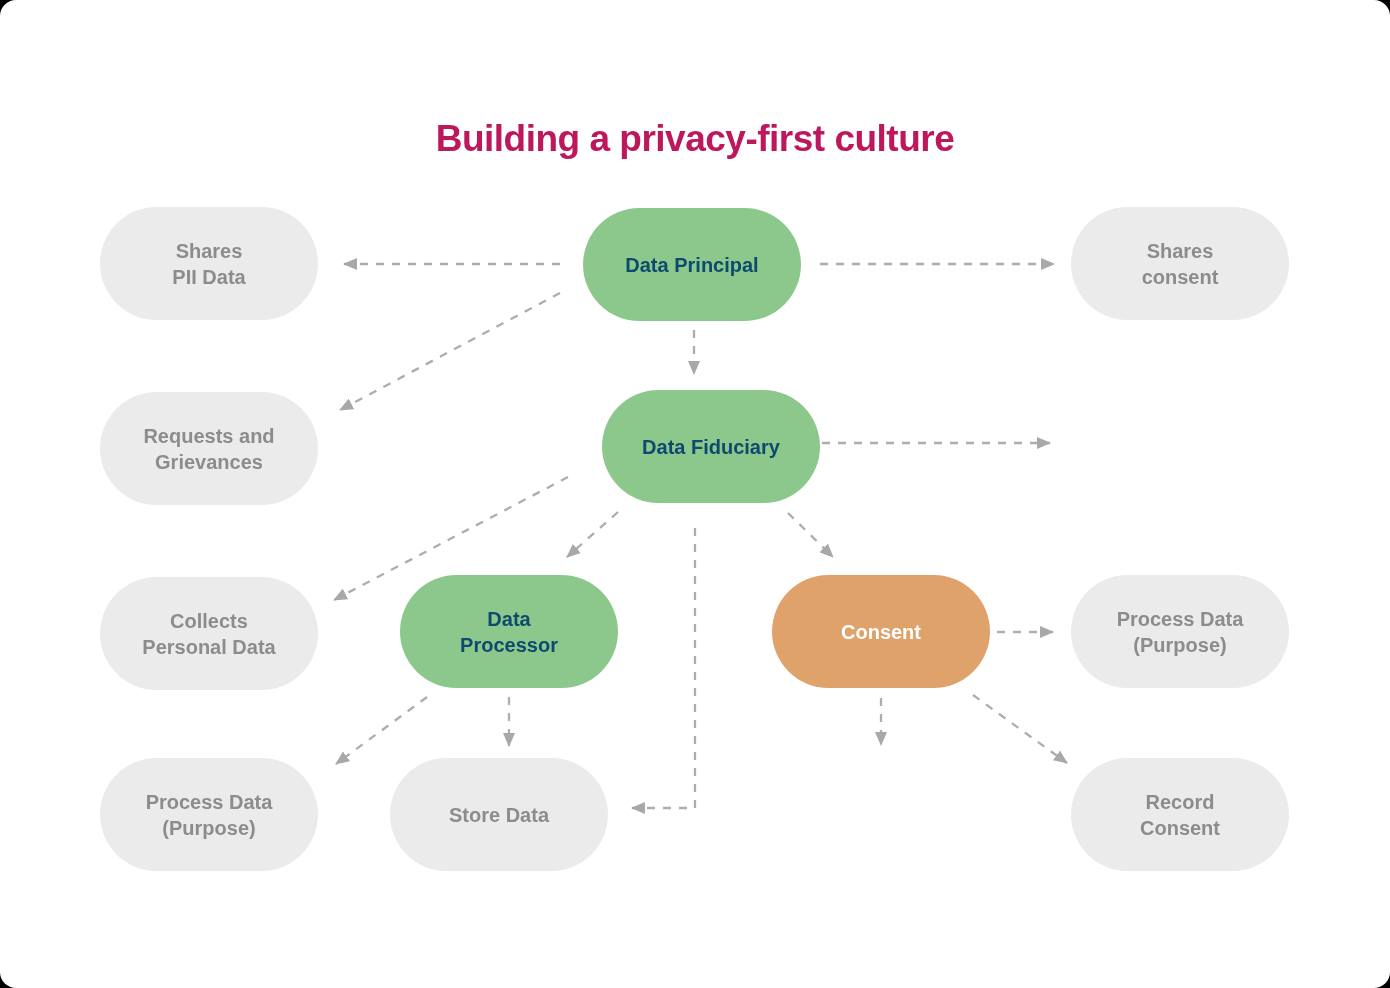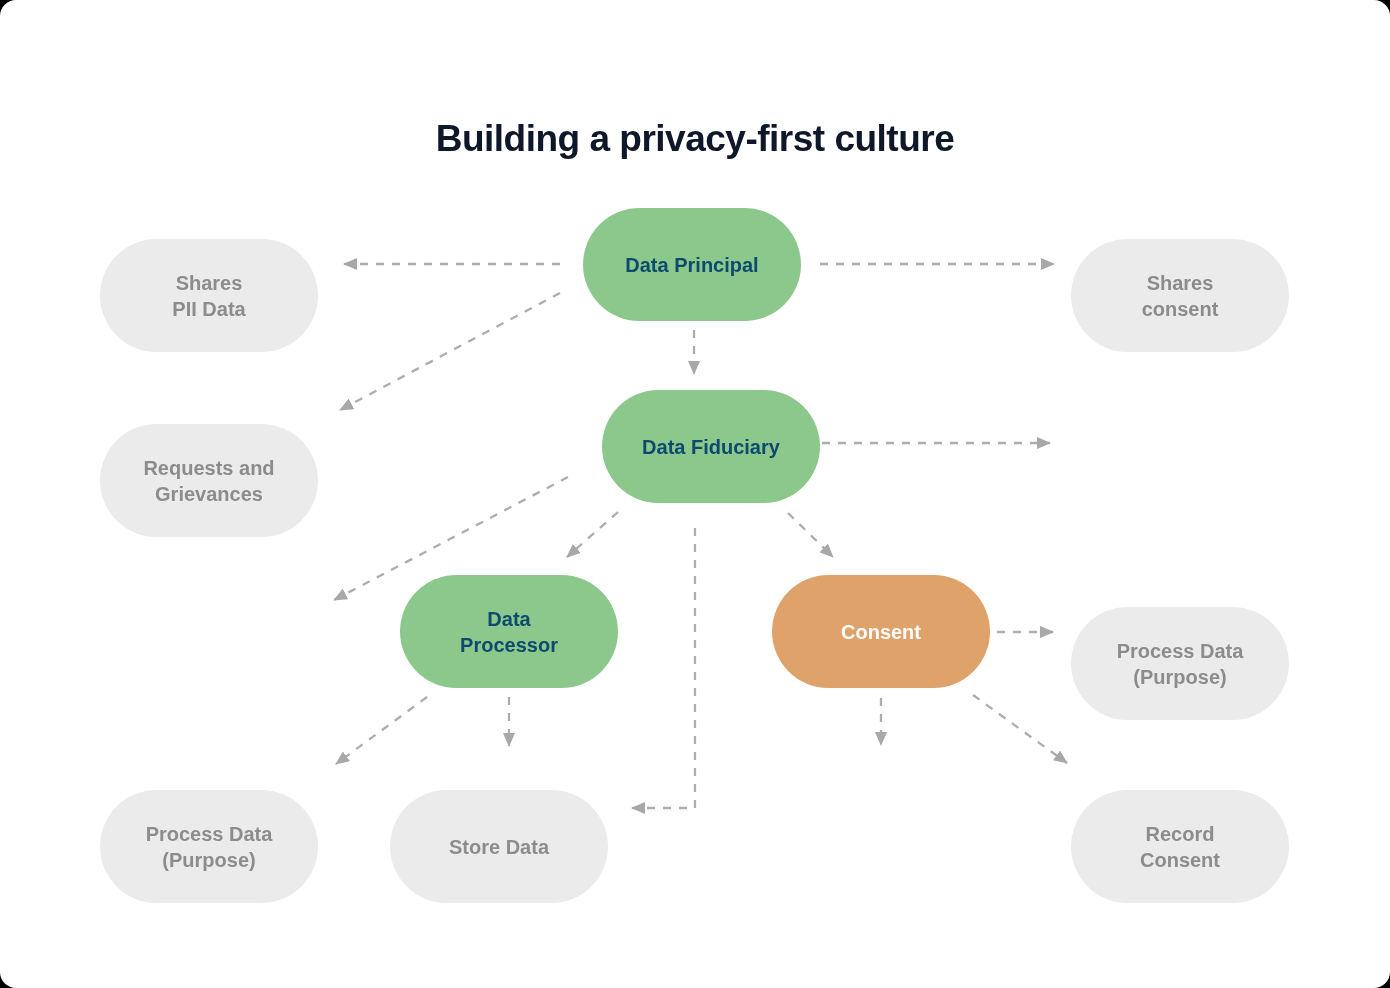--- a/index.html
+++ b/index.html
@@ -10,37 +10,37 @@
     border-radius:16px;
     overflow:hidden;
     font-family:"Liberation Sans","DejaVu Sans",sans-serif;
   }
   .title{
     position:absolute;
     top:93px;left:0;width:100%;
     text-align:center;
     font-size:37px;
     font-weight:700;
-    color:#0f172a;
+    color:#be185d;
     letter-spacing:-0.5px;
   }
   .node{
     position:absolute;
     width:218px;height:113px;
     border-radius:57px;
     display:flex;align-items:center;justify-content:center;
     text-align:center;
     font-size:20px;
     font-weight:700;
     line-height:1.3;
     white-space:pre-line;
     box-sizing:border-box;
     padding:0 14px;
   }
-  .node.gray{background:#EBEBEB;color:#8C8C8C;margin-top:32px;}
+  .node.gray{background:#EBEBEB;color:#8C8C8C;}
   .node.green{background:#8CC88C;color:#0c4a6e;}
   .node.orange{background:#E0A26B;color:#ffffff;}
   #edge-layer{
     position:absolute;top:0;left:0;width:1390px;height:988px;
     pointer-events:none;
   }
 </style>
 </head>
 <body>
 
@@ -73,20 +73,22 @@
   <div class="node gray" style="left:100px;top:207px;"><span>Shares
 PII Data</span></div>
   <div class="node green" style="left:583px;top:208px;"><span>Data Principal</span></div>
   <div class="node gray" style="left:1071px;top:207px;"><span>Shares
 consent</span></div>
 
   <div class="node gray" style="left:100px;top:392px;"><span>Requests and
 Grievances</span></div>
   <div class="node green" style="left:602px;top:390px;"><span>Data Fiduciary</span></div>
 
+  <div class="node gray" style="left:100px;top:577px;"><span>Collects
+Personal Data</span></div>
   <div class="node green" style="left:400px;top:575px;"><span>Data
 Processor</span></div>
   <div class="node orange" style="left:772px;top:575px;"><span>Consent</span></div>
   <div class="node gray" style="left:1071px;top:575px;"><span>Process Data
 (Purpose)</span></div>
 
   <div class="node gray" style="left:100px;top:758px;"><span>Process Data
 (Purpose)</span></div>
   <div class="node gray" style="left:390px;top:758px;"><span>Store Data</span></div>
   <div class="node gray" style="left:1071px;top:758px;"><span>Record

